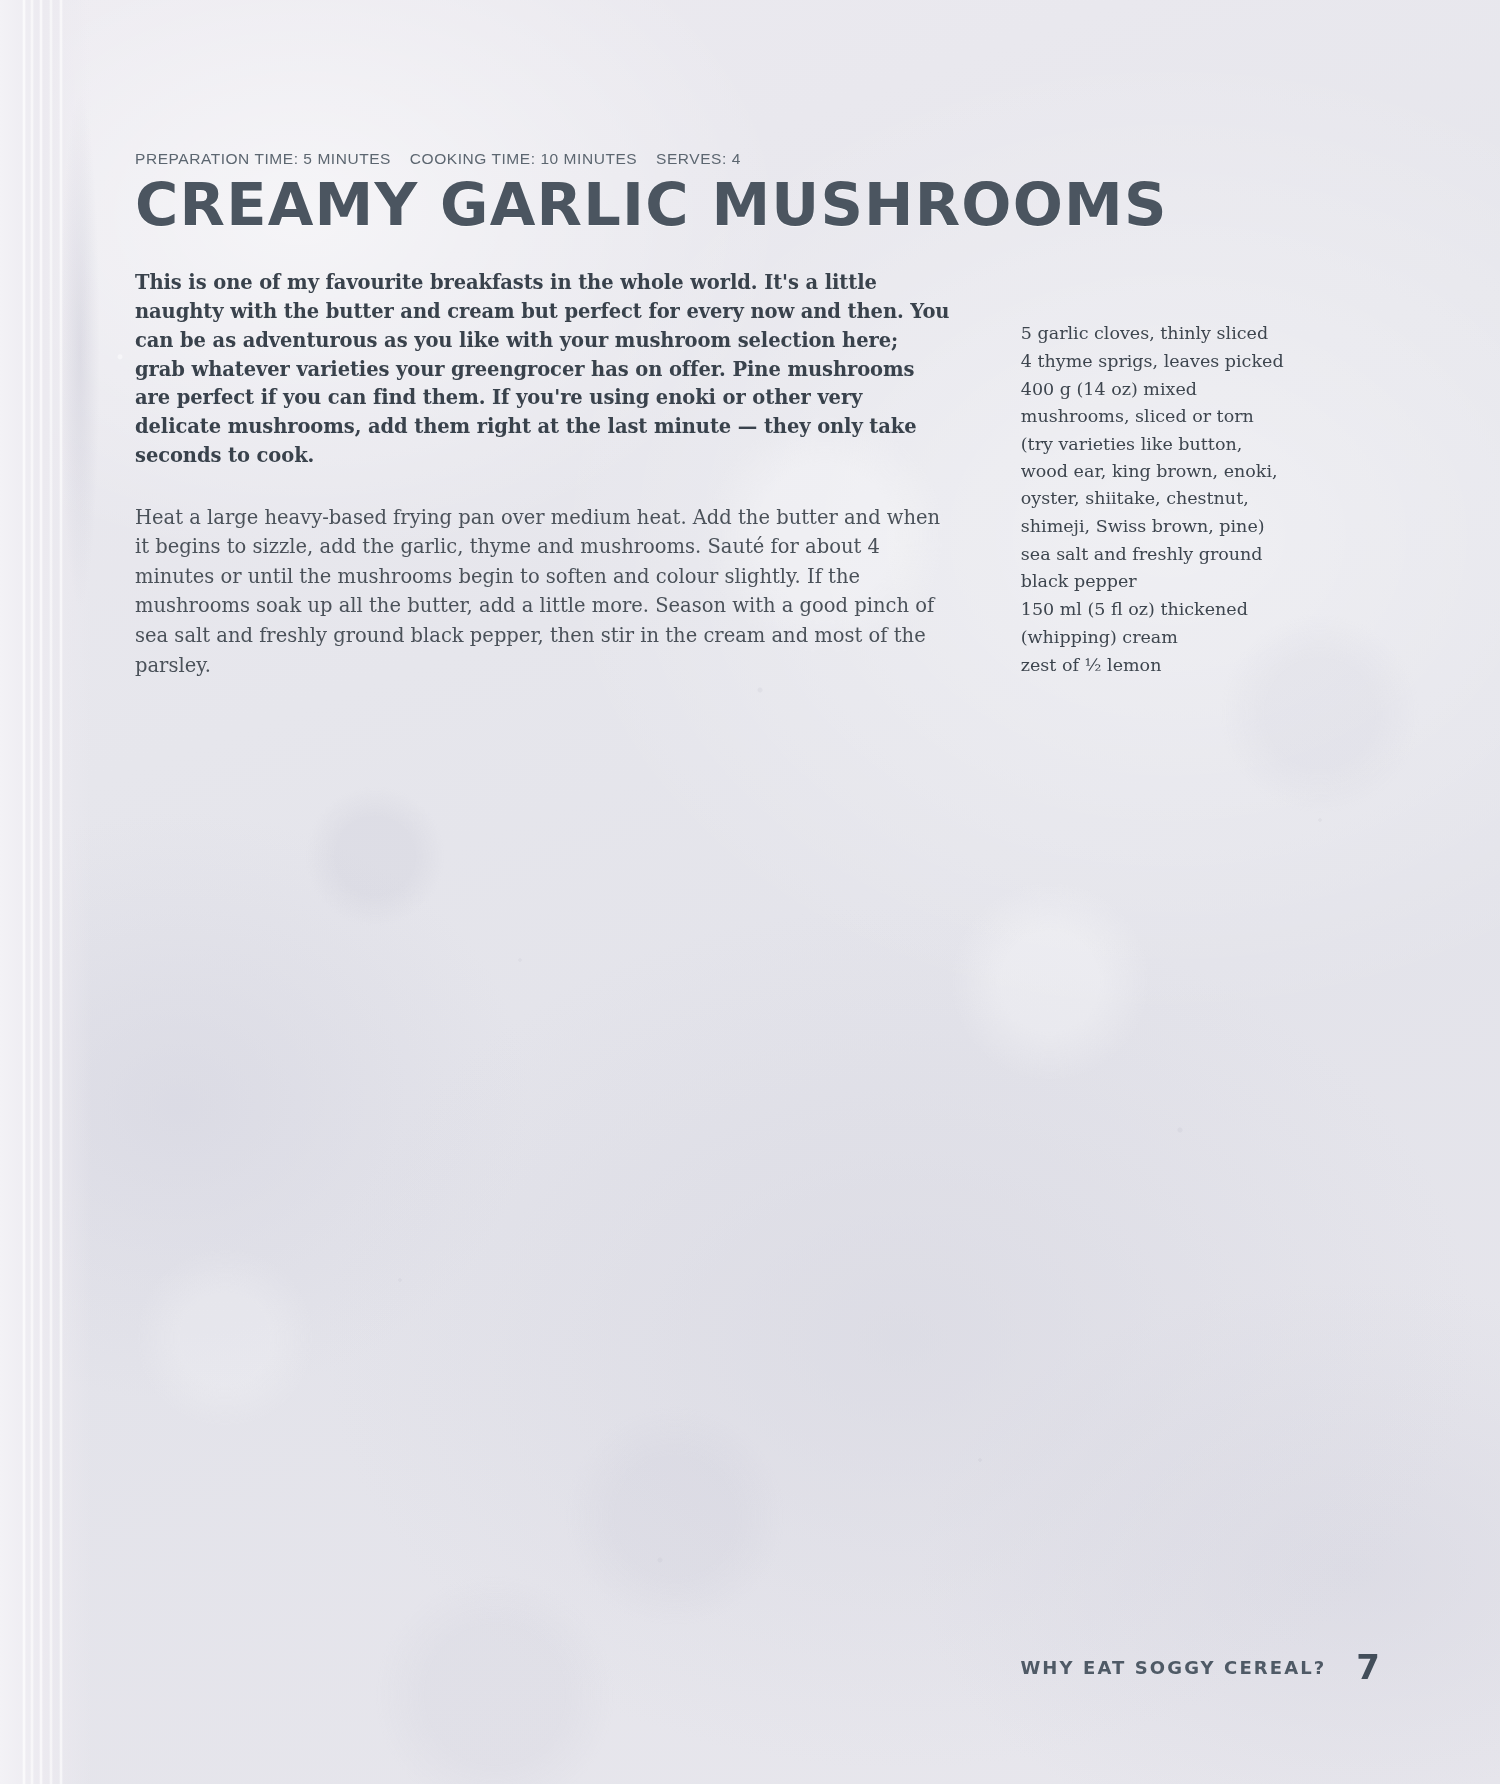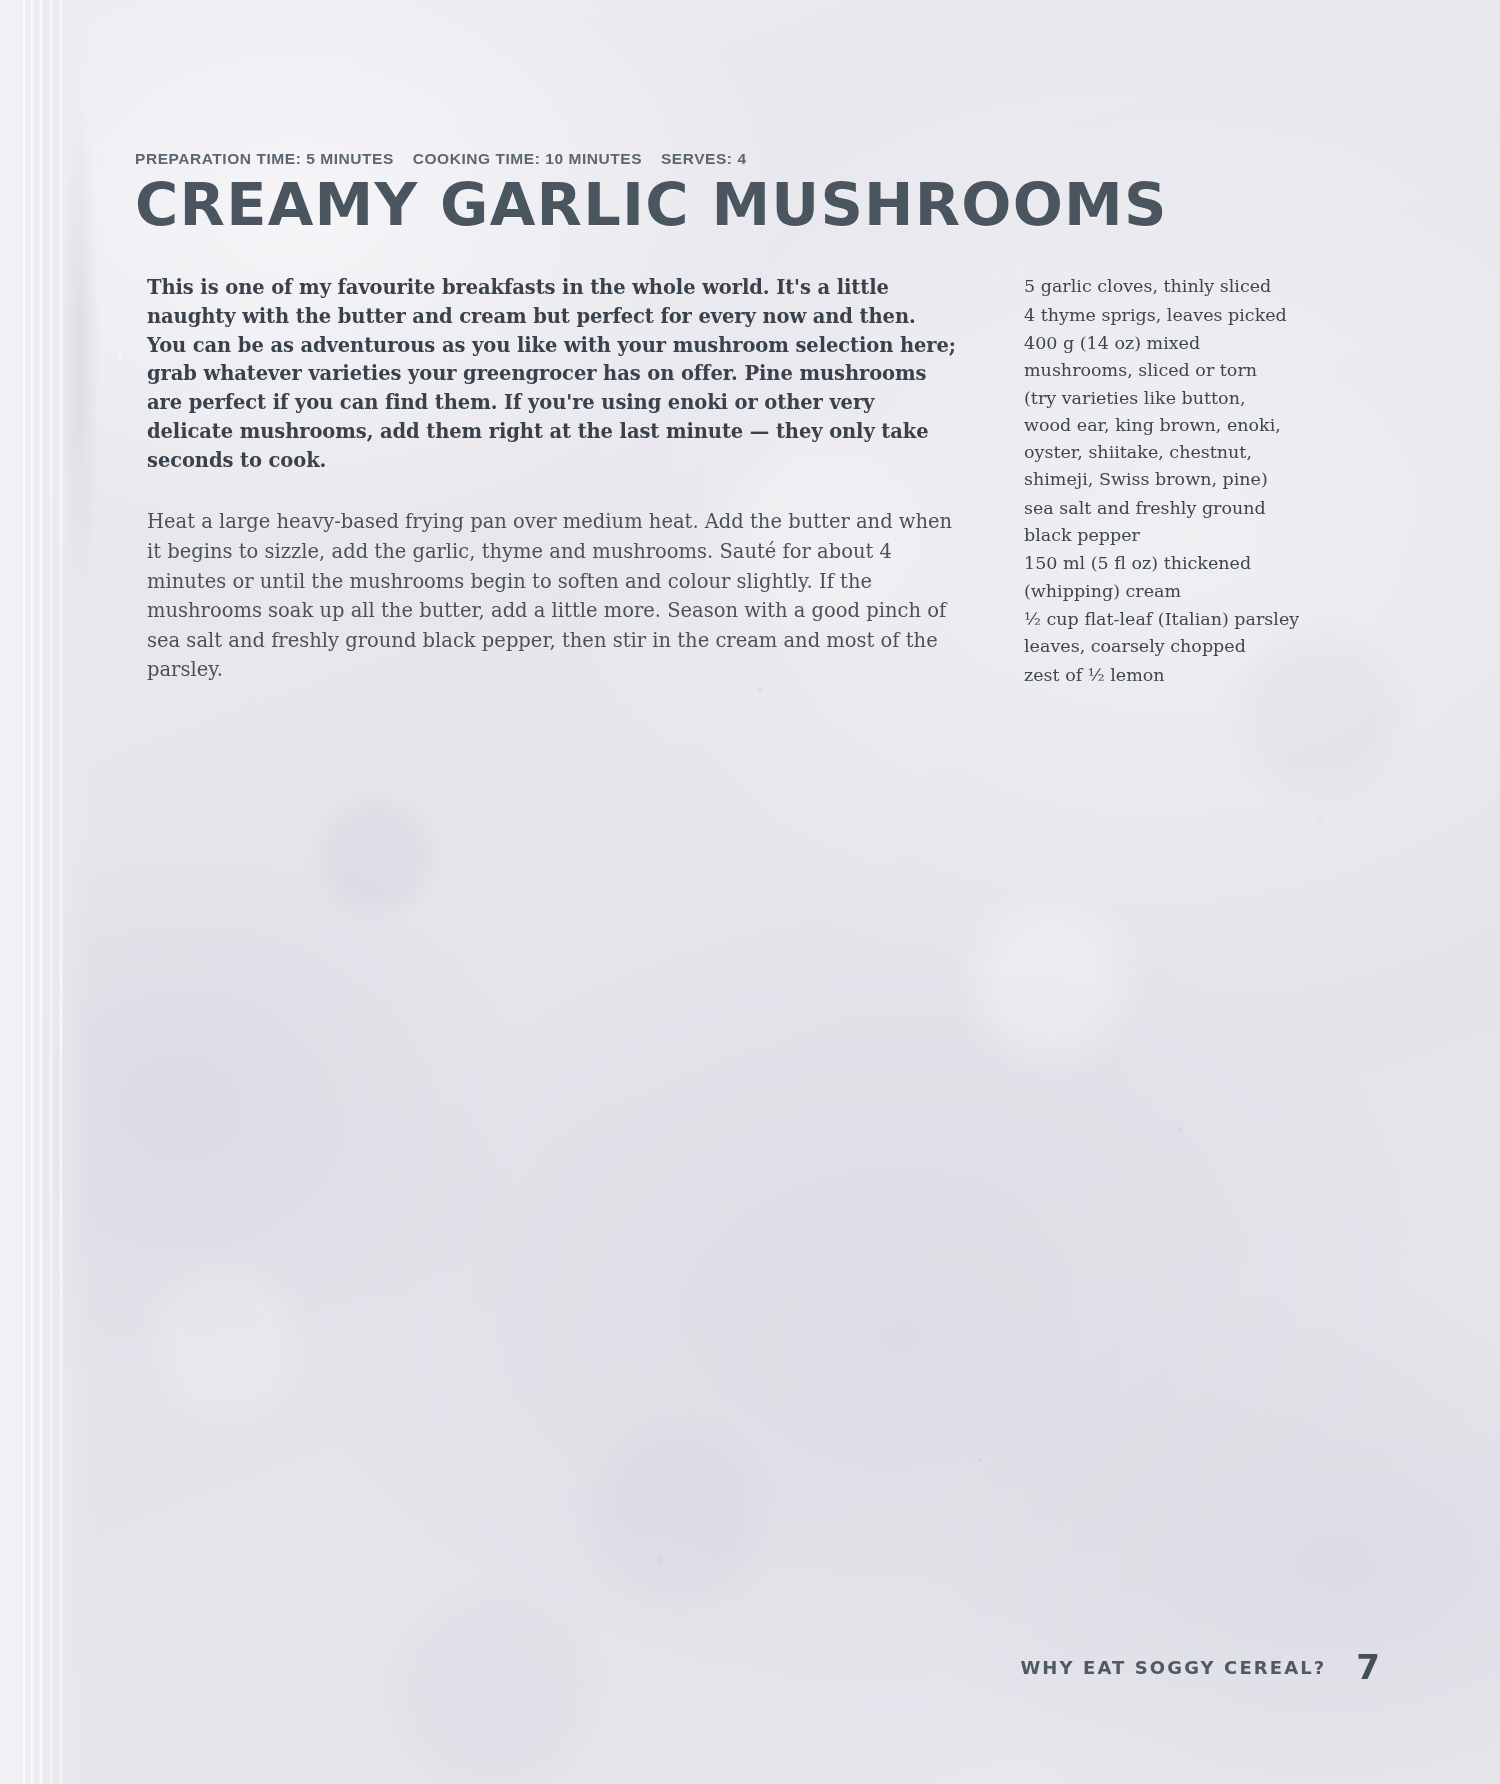--- a/index.html
+++ b/index.html
@@ -96,40 +96,38 @@
     top: 150px;
     width: 1185px;
   }
 
   .meta {
     font-family: "Liberation Sans", sans-serif;
     font-size: 15.5px;
     letter-spacing: .55px;
     color: #5c6670;
     margin-bottom: 6px;
-    font-weight: bold;
   }
   .meta span { margin-right: 14px; }
 
   .title {
     font-family: "DejaVu Sans", sans-serif;
     font-weight: 700;
     font-size: 59px;
     letter-spacing: 1.2px;
     color: #4b5560;
     margin: 0 0 34px 0;
     line-height: 1.04;
     text-shadow: 0 1px 0 rgba(255,255,255,.55);
   }
 
   .columns {
     display: flex;
-    align-items: center;
+    align-items: flex-end;
     gap: 68px;
-    margin-left: 12px;
   }
 
   .col-main { width: 820px; }
   .col-side { width: 300px; }
 
   .intro {
     font-family: "DejaVu Serif", serif;
     font-weight: 700;
     font-size: 19.5px;
     line-height: 1.475;
@@ -217,22 +215,20 @@
           <li>400 g (14 oz) mixed
    mushrooms, sliced or torn
    (try varieties like button,
    wood ear, king brown, enoki,
    oyster, shiitake, chestnut,
    shimeji, Swiss brown, pine)</li>
           <li>sea salt and freshly ground
    black pepper</li>
           <li>150 ml (5 fl oz) thickened
    (whipping) cream</li>
-          <li>½ cup flat-leaf (Italian) parsley
-   leaves, coarsely chopped</li>
           <li>zest of ½ lemon</li>
         </ul>
       </div>
     </div>
   </div>
 
   <div class="footer">
     <div class="footer-title">WHY EAT SOGGY CEREAL?</div>
     <div class="page-number">7</div>
   </div>

